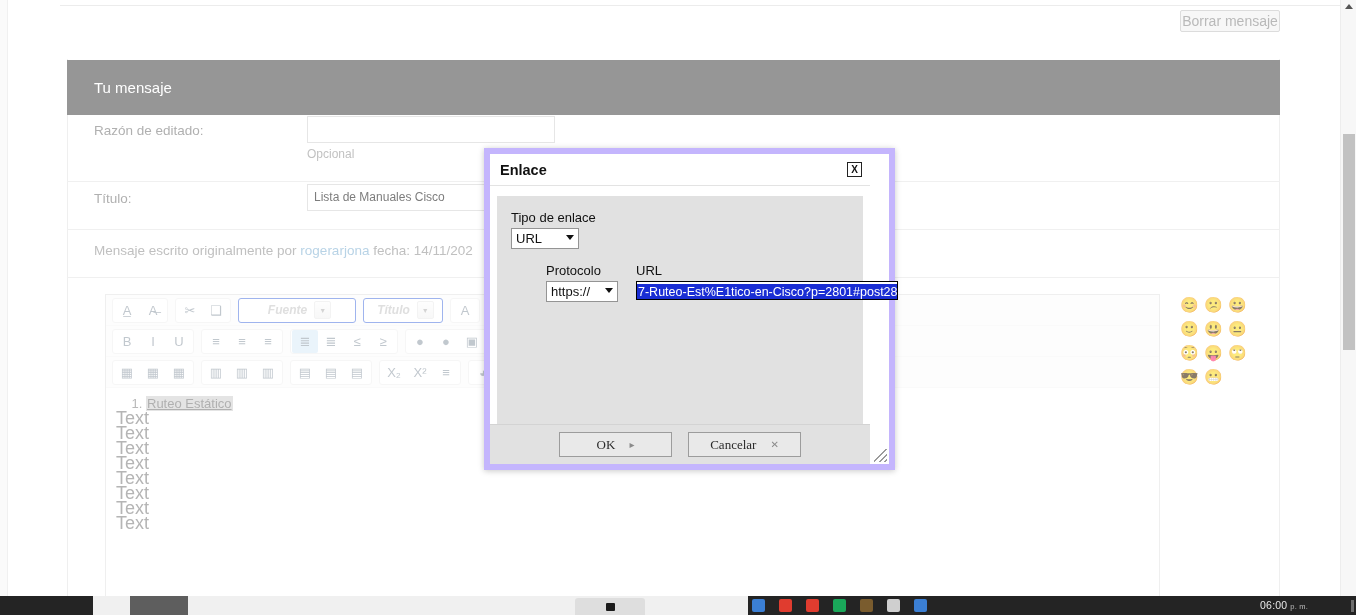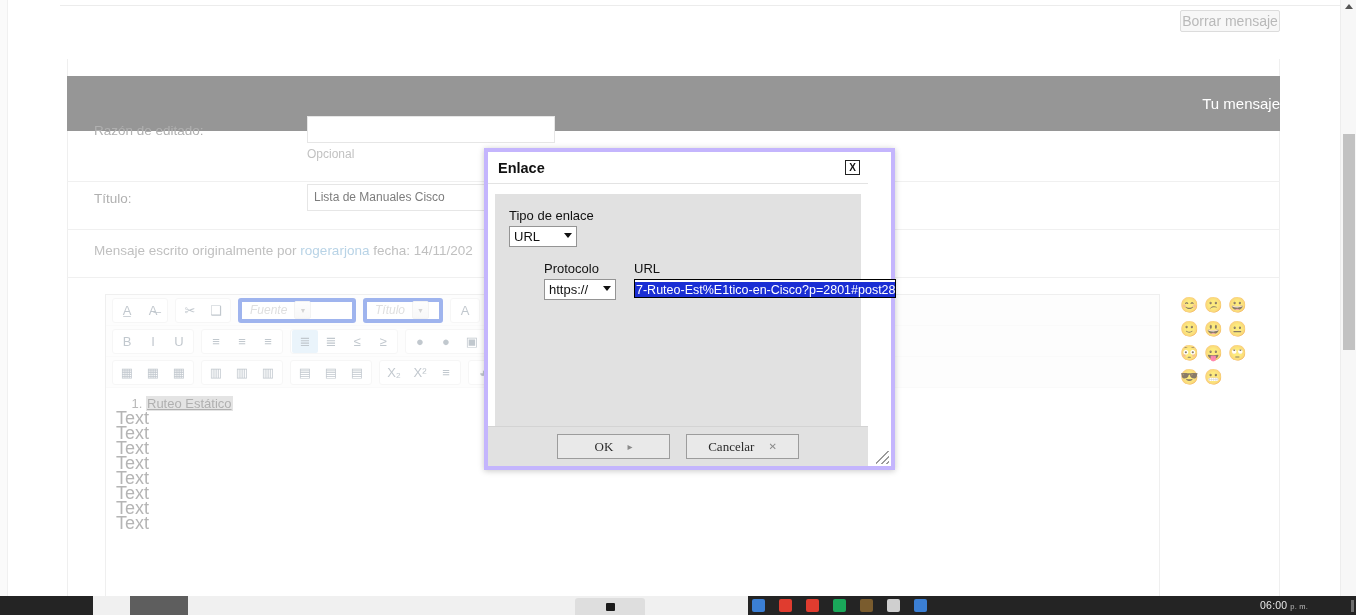--- a/index.html
+++ b/index.html
@@ -33,26 +33,26 @@
     display: flex; align-items: center; justify-content: center;
     border-radius: 2px;
   }
 
   .panel {
     position: absolute; left: 67px; top: 59px;
     width: 1213px; height: 540px;
     background: #fff; border: 1px solid #efefef; border-top: none;
   }
   .panel-head {
-    position: absolute; left: 67px; top: 76px;
+    position: absolute; left: 67px; top: 60px;
     width: 1213px; height: 55px;
     background: #969696;
     display: flex; align-items: center;
     padding-left: 27px;
-    color: #ffffff; font-size: 15px; justify-content: flex-end;
+    color: #ffffff; font-size: 15px;
   }
 
   .form-row {
     position: absolute; left: 67px; width: 1213px;
     border-bottom: 1px solid #f0f0f0;
   }
   .row-reason { top: 114px; height: 68px; }
   .row-title  { top: 182px; height: 48px; }
   .row-quote  { top: 230px; height: 48px; }
 
@@ -99,24 +99,24 @@
     border: 1px solid #ececec; background: #fff;
     border-radius: 3px; height: 25px; margin-right: 7px; padding: 0 1px;
   }
   .tb-btn {
     width: 26px; height: 23px;
     display: flex; align-items: center; justify-content: center;
     font-size: 13px; color: #6e7d8c; position: relative;
   }
   .tb-btn.on { background: #cfe6f7; border-radius: 2px; }
   .tb-combo {
-    display: flex; align-items: center; justify-content: flex-start;
-    border: 4px solid #1d4ed8; background: #fff; border-radius: 3px;
+    display: flex; align-items: center; justify-content: center;
+    border: 1px solid #1d4ed8; background: #fff; border-radius: 3px;
     height: 25px; margin-right: 7px; padding: 0 3px 0 8px;
-    color: #b4b4b4; font-size: 12px; font-style: italic;
+    color: #b4b4b4; font-size: 12px; font-style: italic; font-weight: bold;
   }
   .combo-arrow {
     width: 17px; height: 18px; margin-left: 7px;
     background: linear-gradient(#fdfdfd,#eeeeee);
     border: 1px solid #e4e4e4; border-radius: 2px;
     display: flex; align-items: center; justify-content: center;
     font-size: 7px; color: #9a9a9a; font-style: normal;
   }
 
   .ed-body {
@@ -169,21 +169,21 @@
     position: absolute; left: 4px; top: 4px;
     width: 0; height: 0; border-left: 4px solid transparent;
     border-right: 4px solid transparent; border-bottom: 5px solid #555;
   }
 
   
   .dlg {
     position: absolute; left: 484px; top: 148px;
     width: 411px; height: 322px;
     background: #ffffff;
-    border: 4px solid #c4b5fd;
+    border: 6px solid #c4b5fd;
     box-shadow: 0 1px 6px rgba(0,0,0,.22);
   }
   .dlg-title {
     position: absolute; left: 0; top: 0; width: 380px; height: 32px;
     display: flex; align-items: center;
     padding: 0 8px 0 10px;
     border-bottom: 1px solid #e3e3e3;
     background: #fff;
   }
   .dlg-title-txt {

